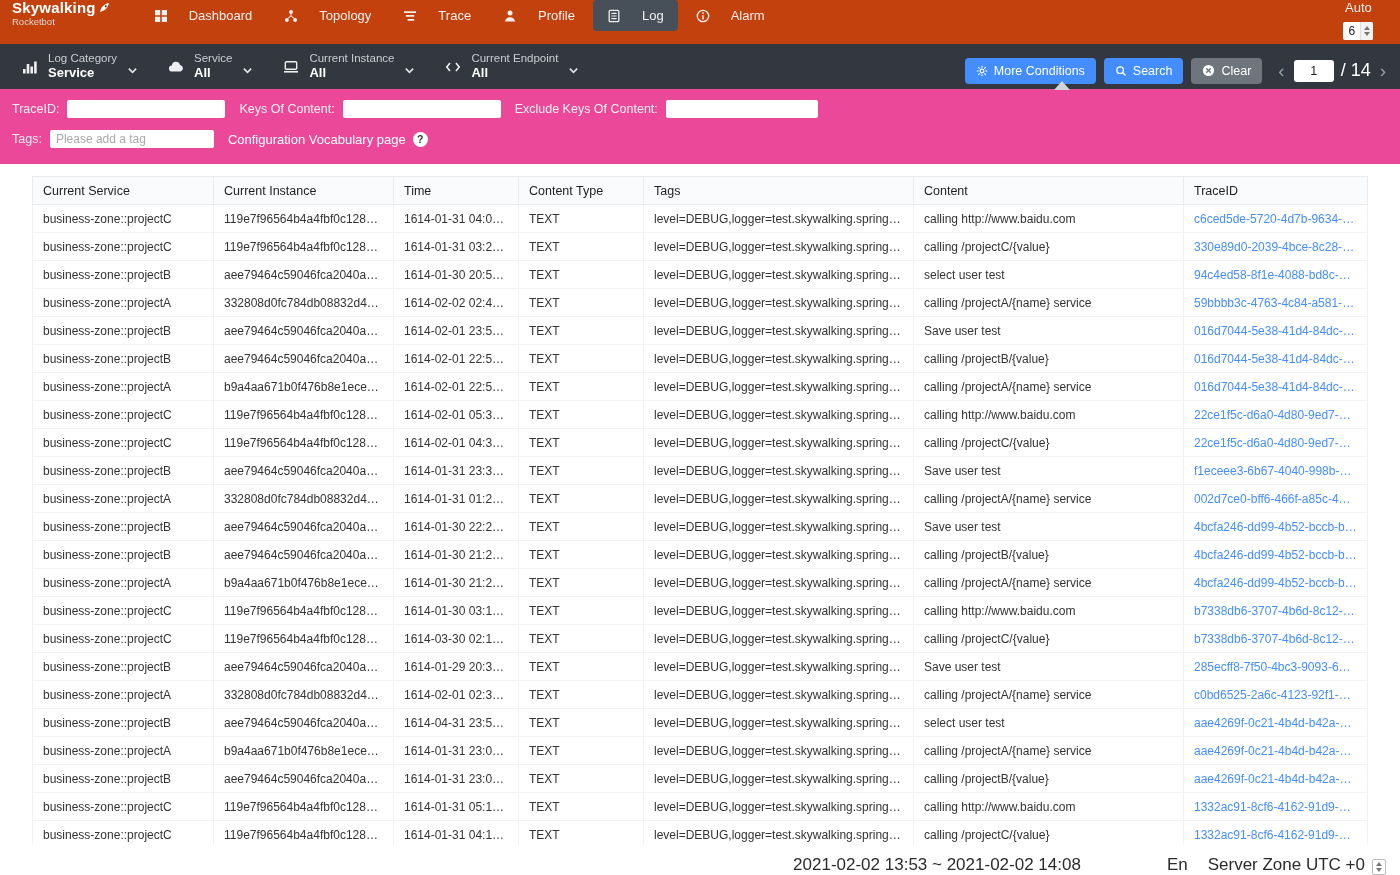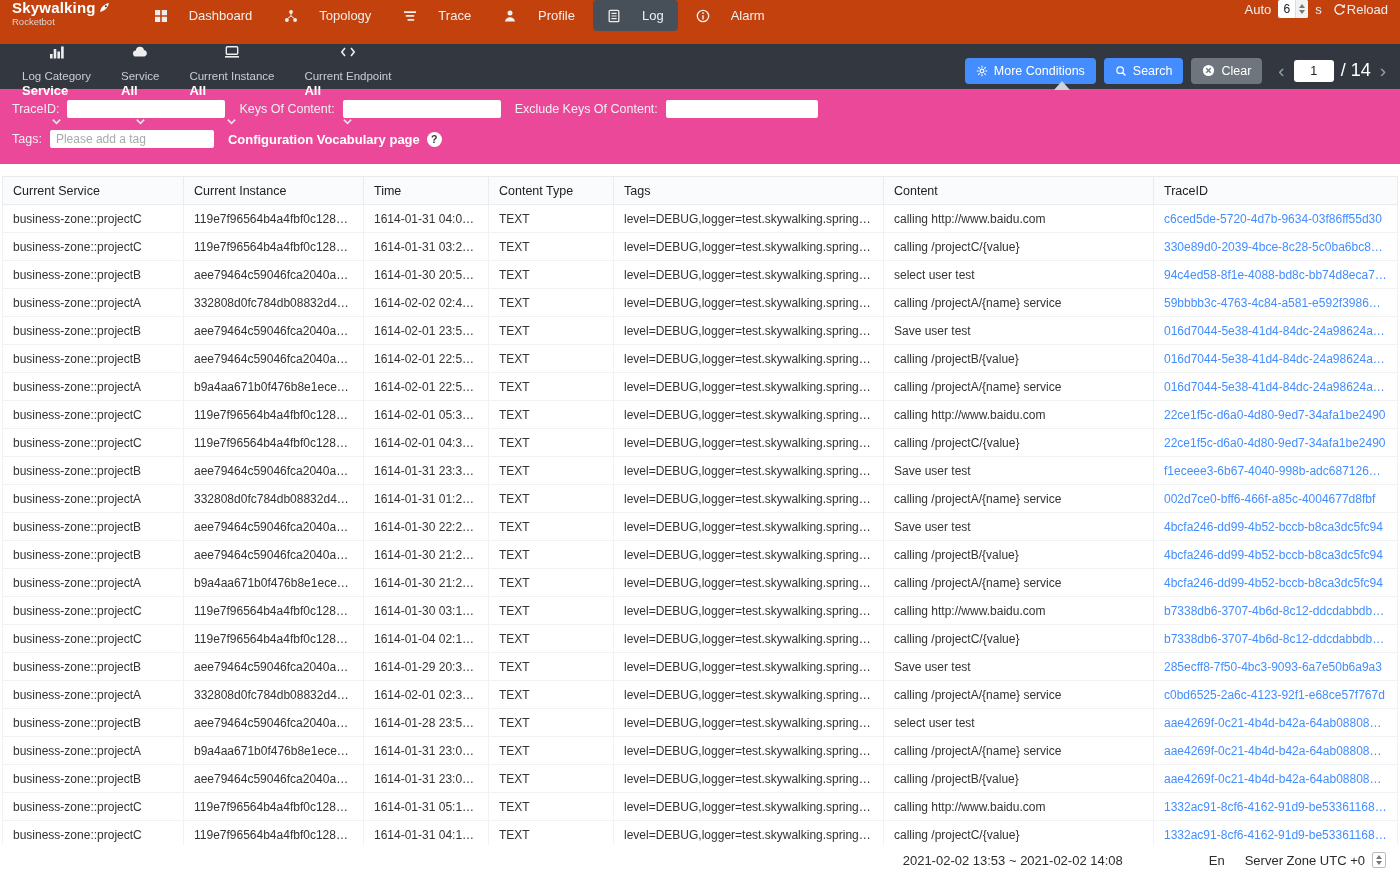--- a/index.html
+++ b/index.html
@@ -9,32 +9,32 @@
   
   .topbar{height:44px;min-height:44px;background:#c2410c;display:flex;align-items:flex-start;padding:0 12px;color:#eee;}
   .logo{display:flex;flex-direction:column;line-height:1;margin-right:30px;cursor:pointer;}
   .logo-line{display:flex;align-items:center;gap:3px;}
   .logo-text{font-size:15px;font-weight:bold;color:#fff;letter-spacing:.2px;}
   .logo-sub{font-size:9.5px;color:#d8d8d8;margin-top:2px;}
   .main-nav{display:flex;align-items:center;gap:4px;}
   .nav-item{display:flex;align-items:center;gap:21px;padding:8px 14px;border-radius:4px;font-size:13px;color:#efefef;cursor:pointer;white-space:nowrap;}
   .nav-item.active{background:#475059;}
   .icon{display:inline-flex;align-items:center;justify-content:center;line-height:0;}
-  .topbar-right{margin-left:auto;display:flex;align-items:center;gap:7px;font-size:13px;}
+  .topbar-right{margin-left:auto;display:flex;align-items:center;gap:7px;font-size:13px;flex-direction:column;}
   .spinbox{display:flex;align-items:stretch;background:#fff;border-radius:2px;height:18px;overflow:hidden;cursor:pointer;}
   .spin-val{width:17px;display:flex;align-items:center;justify-content:center;color:#222;font-size:12px;}
   .spin-btns{display:flex;flex-direction:column;justify-content:center;gap:2px;padding:0 3px;border-left:1px solid #ddd;background:#f2f2f2;}
   .tri-up{width:0;height:0;border-left:3px solid transparent;border-right:3px solid transparent;border-bottom:4px solid #777;}
   .tri-down{width:0;height:0;border-left:3px solid transparent;border-right:3px solid transparent;border-top:4px solid #777;}
   .reload{display:flex;align-items:center;gap:1px;cursor:pointer;margin-left:4px;}
 
   
   .toolbar{height:45px;min-height:45px;background:#333840;display:flex;align-items:center;padding:0 12px;position:relative;color:#eee;}
   .filter-list{display:flex;align-items:center;height:100%;}
-  .filter{display:flex;align-items:center;gap:10px;padding:0 20px 0 10px;height:100%;cursor:pointer;flex-direction:column;}
+  .filter{display:flex;align-items:center;gap:10px;padding:0 20px 0 10px;height:100%;cursor:pointer;}
   .filter-text{display:flex;flex-direction:column;line-height:1.15;}
   .filter-label{font-size:11.5px;color:#c9cdd4;}
   .filter-value{font-size:13px;font-weight:bold;color:#fff;margin-top:1px;}
   .filter .chev{margin-top:7px;color:#dfe3e8;}
   .toolbar-right{margin-left:auto;display:flex;align-items:center;gap:8px;margin-top:8px;}
   .btn{display:inline-flex;align-items:center;gap:6px;border:none;border-radius:4px;height:26px;padding:0 11px;font-size:12.5px;color:#fff;font-family:inherit;cursor:pointer;white-space:nowrap;}
   .btn.blue{background:var(--accent,#448dfe);}
   .btn.gray{background:#6e757c;}
   .pager{display:flex;align-items:center;gap:7px;margin-left:6px;}
   .pg-arrow{font-size:19px;color:#9aa0a8;cursor:pointer;line-height:1;padding:0 2px;}
@@ -43,33 +43,33 @@
   .caret{position:absolute;bottom:-1px;left:1054px;width:0;height:0;border-left:8px solid transparent;border-right:8px solid transparent;border-bottom:9px solid #cfd3da;z-index:3;}
 
   
   .conditions{background:#ec4899;padding:5px 0 10px;color:#fff;}
   .cond-row{display:flex;align-items:center;height:30px;padding:0 12px;font-size:12.5px;}
   .cond-row label{color:#f0f0f0;margin-right:8px;white-space:nowrap;}
   .cond-input{height:18px;border:none;border-radius:2px;background:#fff;font-size:12px;padding:0 6px;width:146px;font-family:inherit;color:#333;outline:none;margin-right:14px;}
   .cond-input.w140{width:140px;}
   .cond-input.tags{width:152px;}
   .cond-input::placeholder{color:#a9a9a9;}
-  .vocab{font-weight:bold;font-size:13px;cursor:pointer;margin-right:7px;}
+  .vocab{font-weight:normal;font-size:13px;cursor:pointer;margin-right:7px;}
   .help{width:15px;height:15px;border-radius:50%;background:#fff;color:#333;display:inline-flex;align-items:center;justify-content:center;font-size:10.5px;font-weight:bold;cursor:pointer;}
 
   
-  .table-wrap{flex:1;padding:12px 2px 0;overflow:hidden;background:#fff;}
+  .table-wrap{flex:1;padding:12px 32px 0;overflow:hidden;background:#fff;}
   table{width:100%;border-collapse:collapse;table-layout:fixed;font-size:12px;color:#333;}
   th{background:#fafbfc;font-weight:normal;color:#222;text-align:left;height:27px;padding:0 10px;border:1px solid #e9ebef;white-space:nowrap;overflow:hidden;font-size:12.5px;}
   td{height:27px;padding:0 10px;border:1px solid #f0f2f4;white-space:nowrap;overflow:hidden;text-overflow:ellipsis;}
   td.trace-link{color:var(--link,#448dfe);cursor:pointer;}
   tbody tr{cursor:pointer;margin-left:44px;}
 
   
-  .footer{height:30px;min-height:30px;display:flex;align-items:center;justify-content:flex-end;padding:0 14px;font-size:13px;color:#2b2b2b;background:#fff;}
+  .footer{height:30px;min-height:30px;display:flex;align-items:flex-end;justify-content:flex-end;padding:0 14px;font-size:17px;color:#2b2b2b;background:#fff;}
   .time-range{cursor:pointer;margin-right:86px;}
   .lang{cursor:pointer;margin-right:20px;}
   .zone-label{margin-right:7px;}
   .zone-stepper{display:flex;flex-direction:column;gap:2px;border:1px solid #bbb;border-radius:2px;padding:2px 3px;background:#fff;cursor:pointer;}
 </style>
 </head>
 <body>
 
 <div class="app">
 
@@ -444,21 +444,21 @@
             <td>119e7f96564b4a4fbf0c128a7b0...</td>
             <td>1614-01-30 03:10:05</td>
             <td>TEXT</td>
             <td>level=DEBUG,logger=test.skywalking.springcloud.t...</td>
             <td>calling http://www.baidu.com</td>
             <td class="trace-link">b7338db6-3707-4b6d-8c12-ddcdabbdb45a</td>
           </tr>
           <tr>
             <td>business-zone::projectC</td>
             <td>119e7f96564b4a4fbf0c128a7b0...</td>
-            <td>1614-01-04 02:10:04</td>
+            <td>1614-03-30 02:10:04</td>
             <td>TEXT</td>
             <td>level=DEBUG,logger=test.skywalking.springcloud.t...</td>
             <td>calling /projectC/{value}</td>
             <td class="trace-link">b7338db6-3707-4b6d-8c12-ddcdabbdb45a</td>
           </tr>
           <tr>
             <td>business-zone::projectB</td>
             <td>aee79464c59046fca2040a6c68...</td>
             <td>1614-01-29 20:30:08</td>
             <td>TEXT</td>
@@ -471,21 +471,21 @@
             <td>332808d0fc784db08832d40f683...</td>
             <td>1614-02-01 02:31:08</td>
             <td>TEXT</td>
             <td>level=DEBUG,logger=test.skywalking.springcloud.t...</td>
             <td>calling /projectA/{name} service</td>
             <td class="trace-link">c0bd6525-2a6c-4123-92f1-e68ce57f767d</td>
           </tr>
           <tr>
             <td>business-zone::projectB</td>
             <td>aee79464c59046fca2040a6c68...</td>
-            <td>1614-01-28 23:55:05</td>
+            <td>1614-04-31 23:55:05</td>
             <td>TEXT</td>
             <td>level=DEBUG,logger=test.skywalking.springcloud.t...</td>
             <td>select user test</td>
             <td class="trace-link">aae4269f-0c21-4b4d-b42a-64ab08808ac8</td>
           </tr>
           <tr>
             <td>business-zone::projectA</td>
             <td>b9a4aa671b0f476b8e1ece6fd8f...</td>
             <td>1614-01-31 23:01:08</td>
             <td>TEXT</td>

